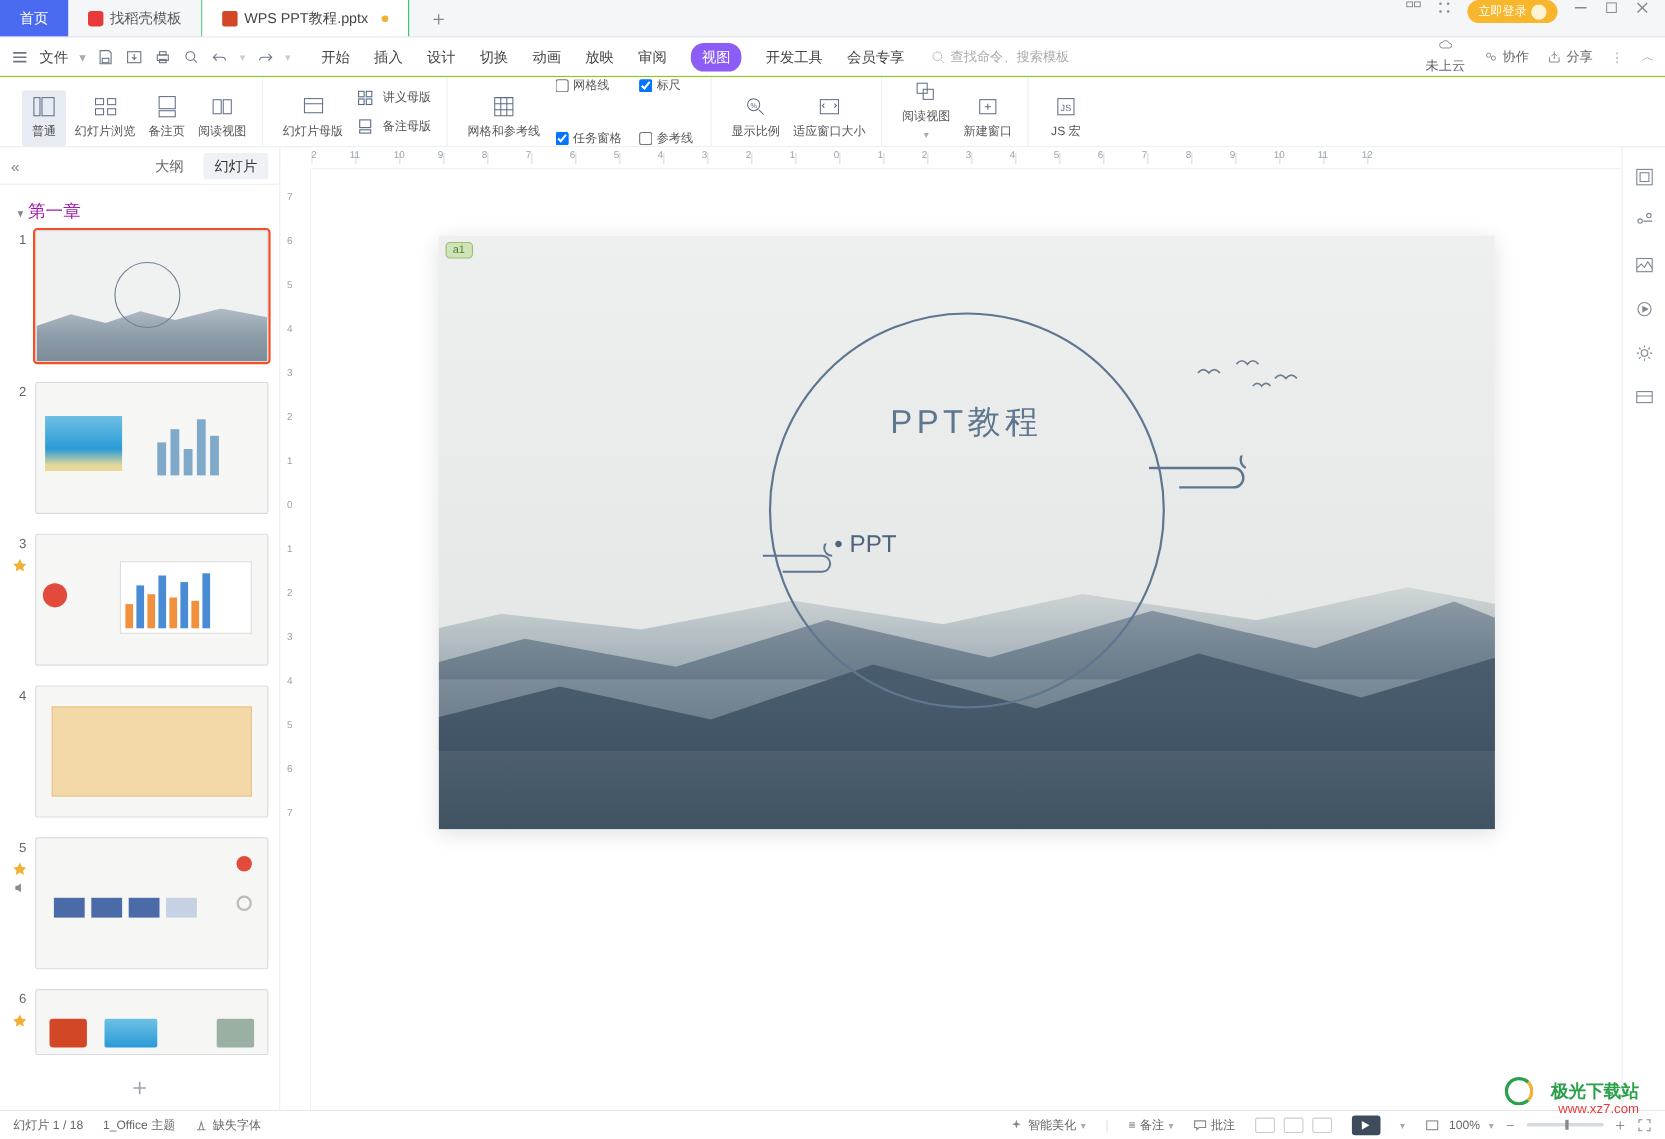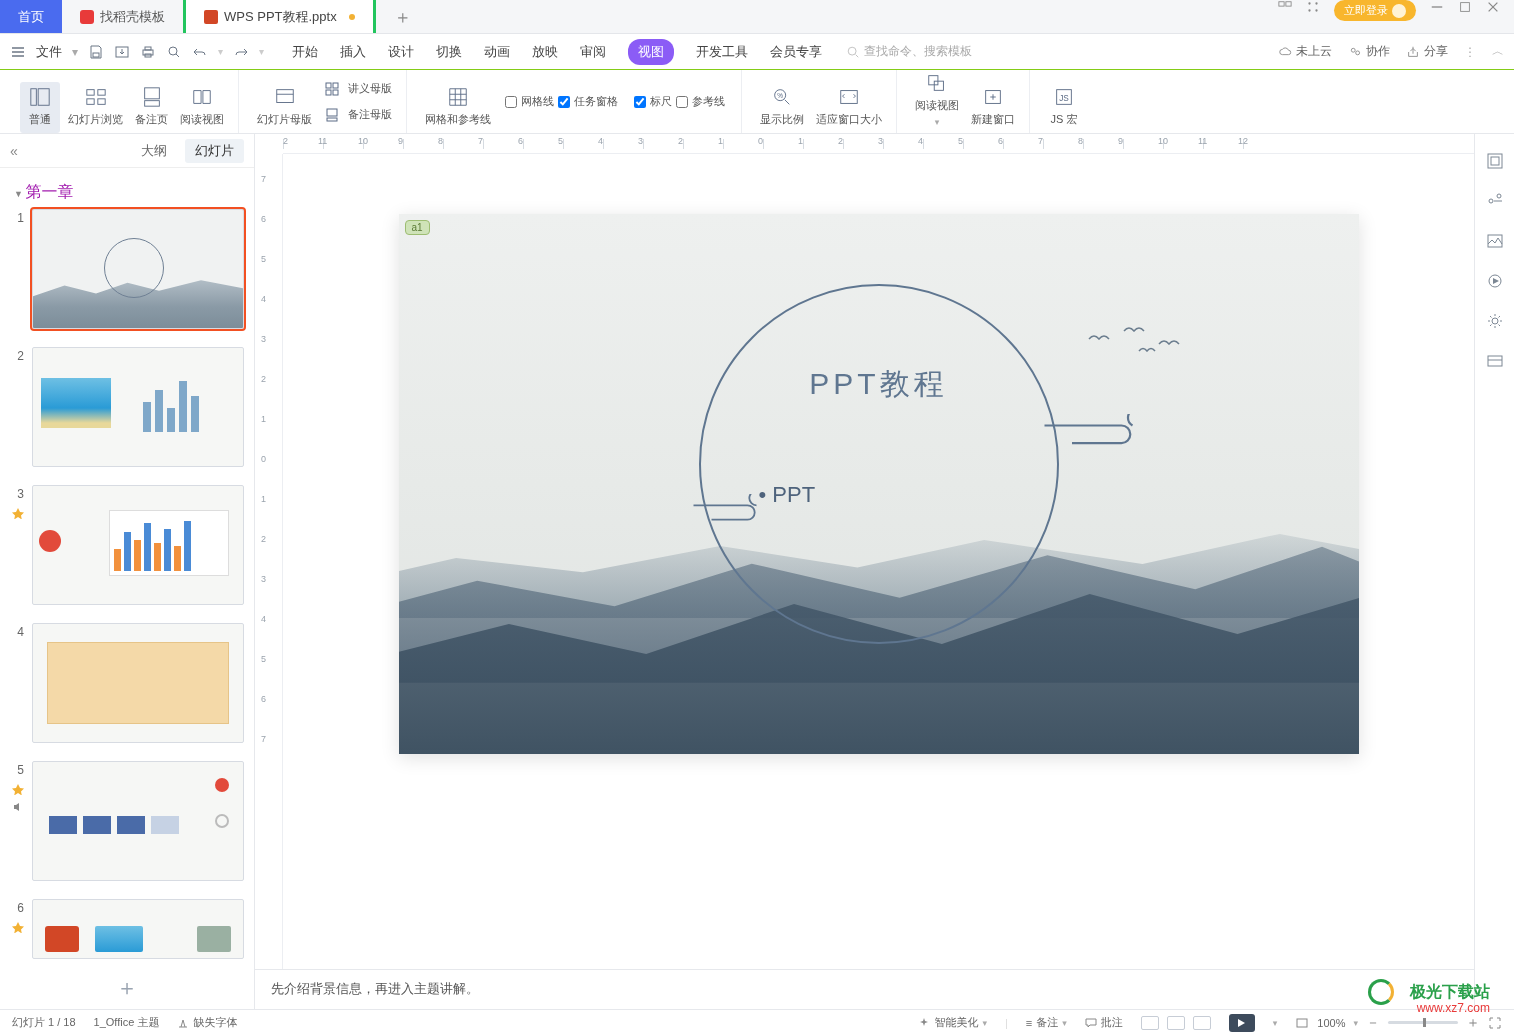--- a/index.html
+++ b/index.html
@@ -1,20 +1,20 @@
 <!DOCTYPE html>
 <html><head>
 <meta charset="utf-8">
 <style>
 * { margin:0; padding:0; box-sizing:border-box; font-family:"Microsoft YaHei","PingFang SC",sans-serif; }
 body { background:#fff; font-size:12px; color:#333; overflow:hidden; width:1514px; height:1035px; position:relative; }
 
 
 .titlebar { height:34px; background:#f5f6f8; display:flex; align-items:stretch; border-bottom:1px solid #e4e6ea; }
-.tab { display:flex; align-items:center; padding:0 18px; font-size:13px; border-right:3px solid #22c55e; cursor:pointer; gap:6px; }
+.tab { display:flex; align-items:center; padding:0 18px; font-size:13px; border-right:1px solid #22c55e; cursor:pointer; gap:6px; }
 .tab.home { background:#4a6bef; color:#fff; border:none; }
 .tab.docer { color:#555; }
 .tab.docer .dicon { width:14px;height:14px;background:#e83a3a;border-radius:3px;display:inline-block; }
 .tab.active { background:#fff; color:#444; position:relative; }
 .tab.active .ficon{ width:14px;height:14px;background:#d24726;border-radius:2px;display:inline-block;}
 .tab .dot{width:6px;height:6px;border-radius:50%;background:#f2b134;margin-left:6px;}
 .tab .newtab{font-size:18px;color:#888;}
 .titlebar .spacer{flex:1;}
 .winicons{display:flex;align-items:flex-start;gap:14px;padding:0 14px;}
 .winicons .pill{background:#f8b62d;color:#fff;border-radius:11px;padding:3px 10px;font-size:11px;display:flex;align-items:center;gap:4px;}
@@ -33,21 +33,21 @@
 .right-actions{display:flex;align-items:center;gap:16px;color:#666;font-size:12px;}
 .right-actions .ic{width:14px;height:14px;}
 
 
 .ribbon{height:64px;display:flex;align-items:center;border-bottom:1px solid #e6e8ec;padding:0 10px;gap:4px;}
 .rbgroup{display:flex;align-items:flex-end;gap:4px;padding:0 10px;border-right:1px solid #eceef2;height:100%;}
 .rbgroup:last-child{border-right:none;}
 .rbtn{display:flex;flex-direction:column;align-items:center;justify-content:flex-end;gap:4px;padding:4px 4px 6px;cursor:pointer;font-size:11px;color:#555;min-width:40px;}
 .rbtn .ric{width:22px;height:22px;display:flex;align-items:center;justify-content:center;color:#5b6b85;}
 .rbtn.sel{background:#e7ebf2;border-radius:3px;}
-.chkcol{display:flex;flex-direction:row;gap:4px;justify-content:space-between;height:100%;padding:0 6px;}
+.chkcol{display:flex;flex-direction:column;gap:4px;justify-content:space-between;height:100%;padding:0 6px;}
 .chk{display:flex;align-items:center;gap:4px;font-size:11px;color:#555;}
 .chk input{width:12px;height:12px;}
 
 
 .main{display:flex;height:calc(1035px - 34px - 36px - 64px - 26px);}
 .leftpane{width:255px;border-right:1px solid #e6e8ec;display:flex;flex-direction:column;background:#fff;}
 .lp-tabs{display:flex;align-items:center;height:34px;border-bottom:1px solid #eee;padding:0 10px;gap:18px;}
 .lp-tabs .coll{color:#888;font-size:14px;}
 .lp-tabs .t{font-size:13px;color:#666;cursor:pointer;}
 .lp-tabs .t.active{background:#eef2f6;padding:3px 10px;border-radius:3px;color:#333;}
@@ -220,21 +220,21 @@
   </div>
   <div class="searchbox">
     <svg width="14" height="14" viewBox="0 0 16 16">
         <circle cx="7" cy="7" r="4.5" fill="none" stroke="#bbb"></circle>
         <line x1="11" y1="11" x2="14" y2="14" stroke="#bbb"></line>
       </svg>
     <span>查找命令、搜索模板</span>
   </div>
   <div class="spacer"></div>
   <div class="right-actions">
-    <span style="display:flex;align-items:center;gap:4px;">
+    <span style="display:flex;align-items:center;gap:4px;flex-direction:column;">
       <svg class="ic" viewBox="0 0 16 16">
           <path d="M5 11a3 3 0 010-6 4 4 0 017 1 2.5 2.5 0 010 5z" fill="none" stroke="#888"></path>
         </svg>
       <span>未上云</span>
     </span>
     <span style="display:flex;align-items:center;gap:4px;">
       <svg class="ic" viewBox="0 0 16 16">
           <circle cx="6" cy="6" r="2.2" fill="none" stroke="#888"></circle>
           <circle cx="11" cy="9" r="2.2" fill="none" stroke="#888"></circle>
         </svg>
@@ -625,23 +625,20 @@
               </svg>
             </div>
           <div class="birds">
               <svg viewBox="0 0 120 40">
                 <path d="M10 20q5-6 10 0q5-6 10 0 M45 12q5-6 10 0q5-6 10 0 M80 25q5-6 10 0q5-6 10 0 M60 32q4-5 8 0q4-5 8 0" fill="none" stroke="#6b7d8e" stroke-width="1.5"></path>
               </svg>
             </div>
         </div>
       </div>
     </div>
-    <div class="notesbar">
-      <span>先介绍背景信息，再进入主题讲解。</span>
-    </div>
   </div>
 
   <div class="rightrail">
     <svg class="ric" viewBox="0 0 18 18">
         <rect x="2" y="2" width="14" height="14" fill="none" stroke="currentColor"></rect>
         <rect x="5" y="5" width="8" height="8" fill="none" stroke="currentColor"></rect>
       </svg>
     <svg class="ric" viewBox="0 0 18 18">
         <circle cx="5" cy="9" r="2" fill="none" stroke="currentColor"></circle>
         <line x1="8" y1="9" x2="16" y2="9" stroke="currentColor"></line>

